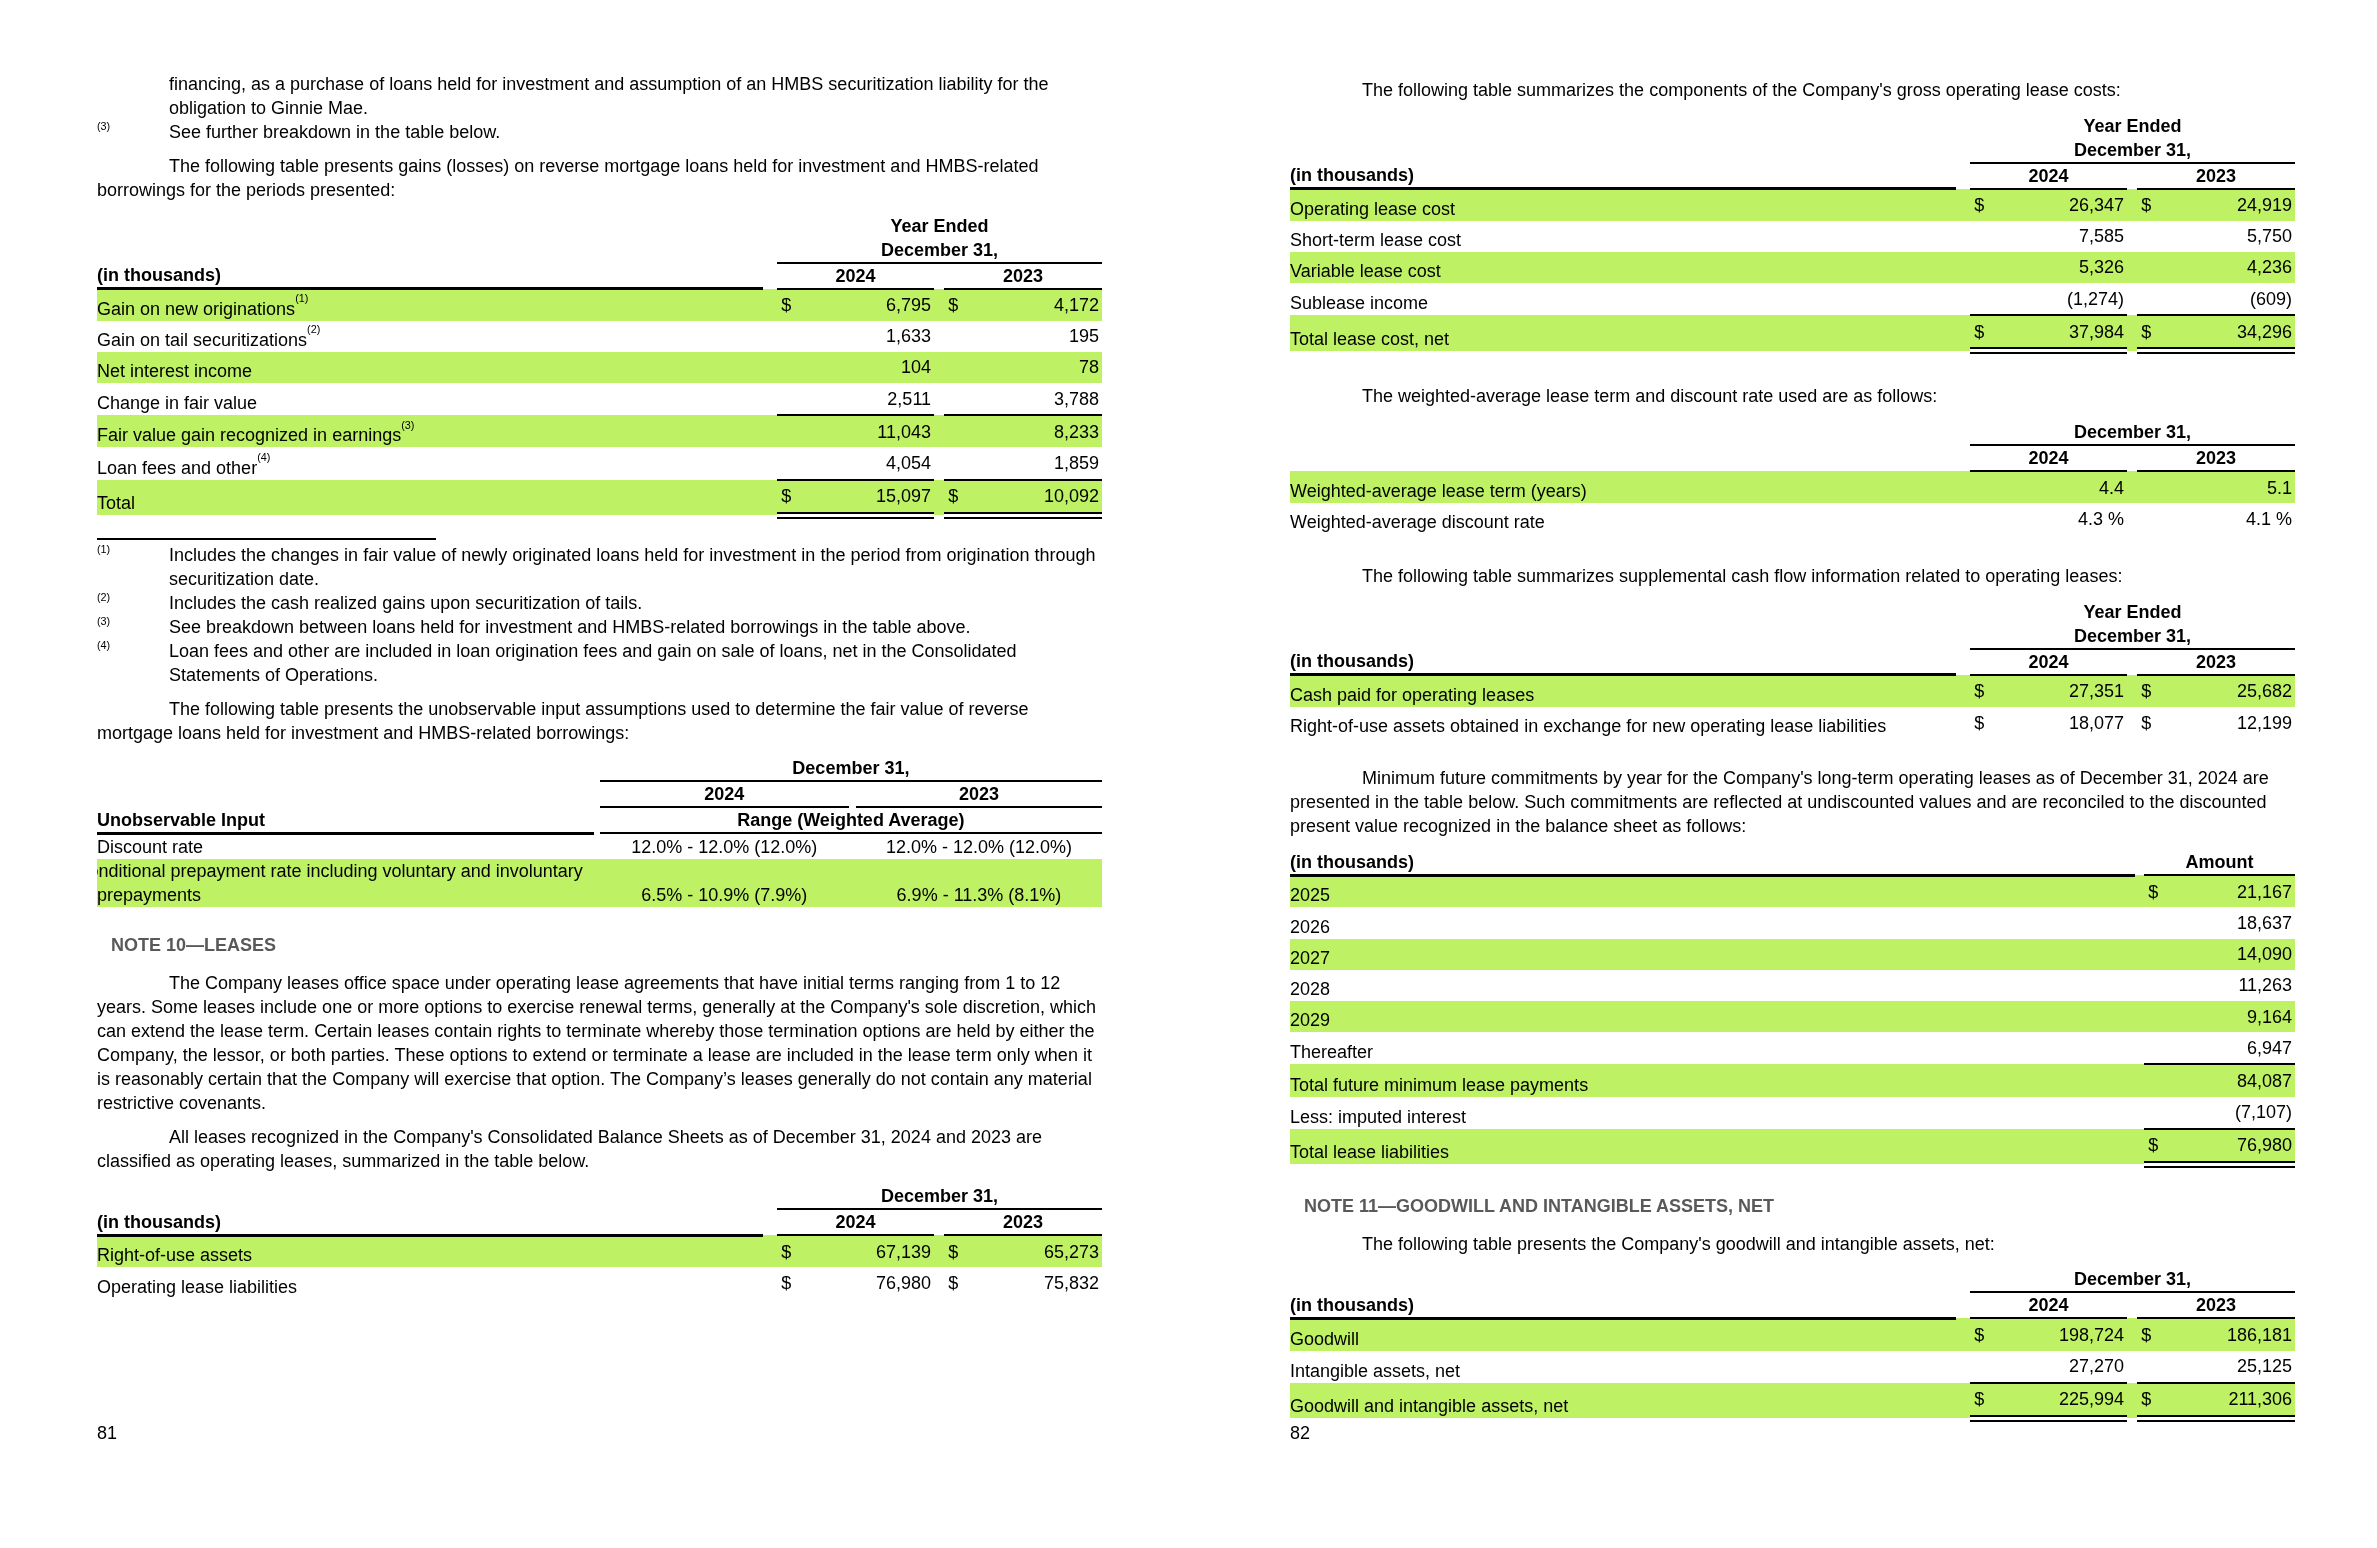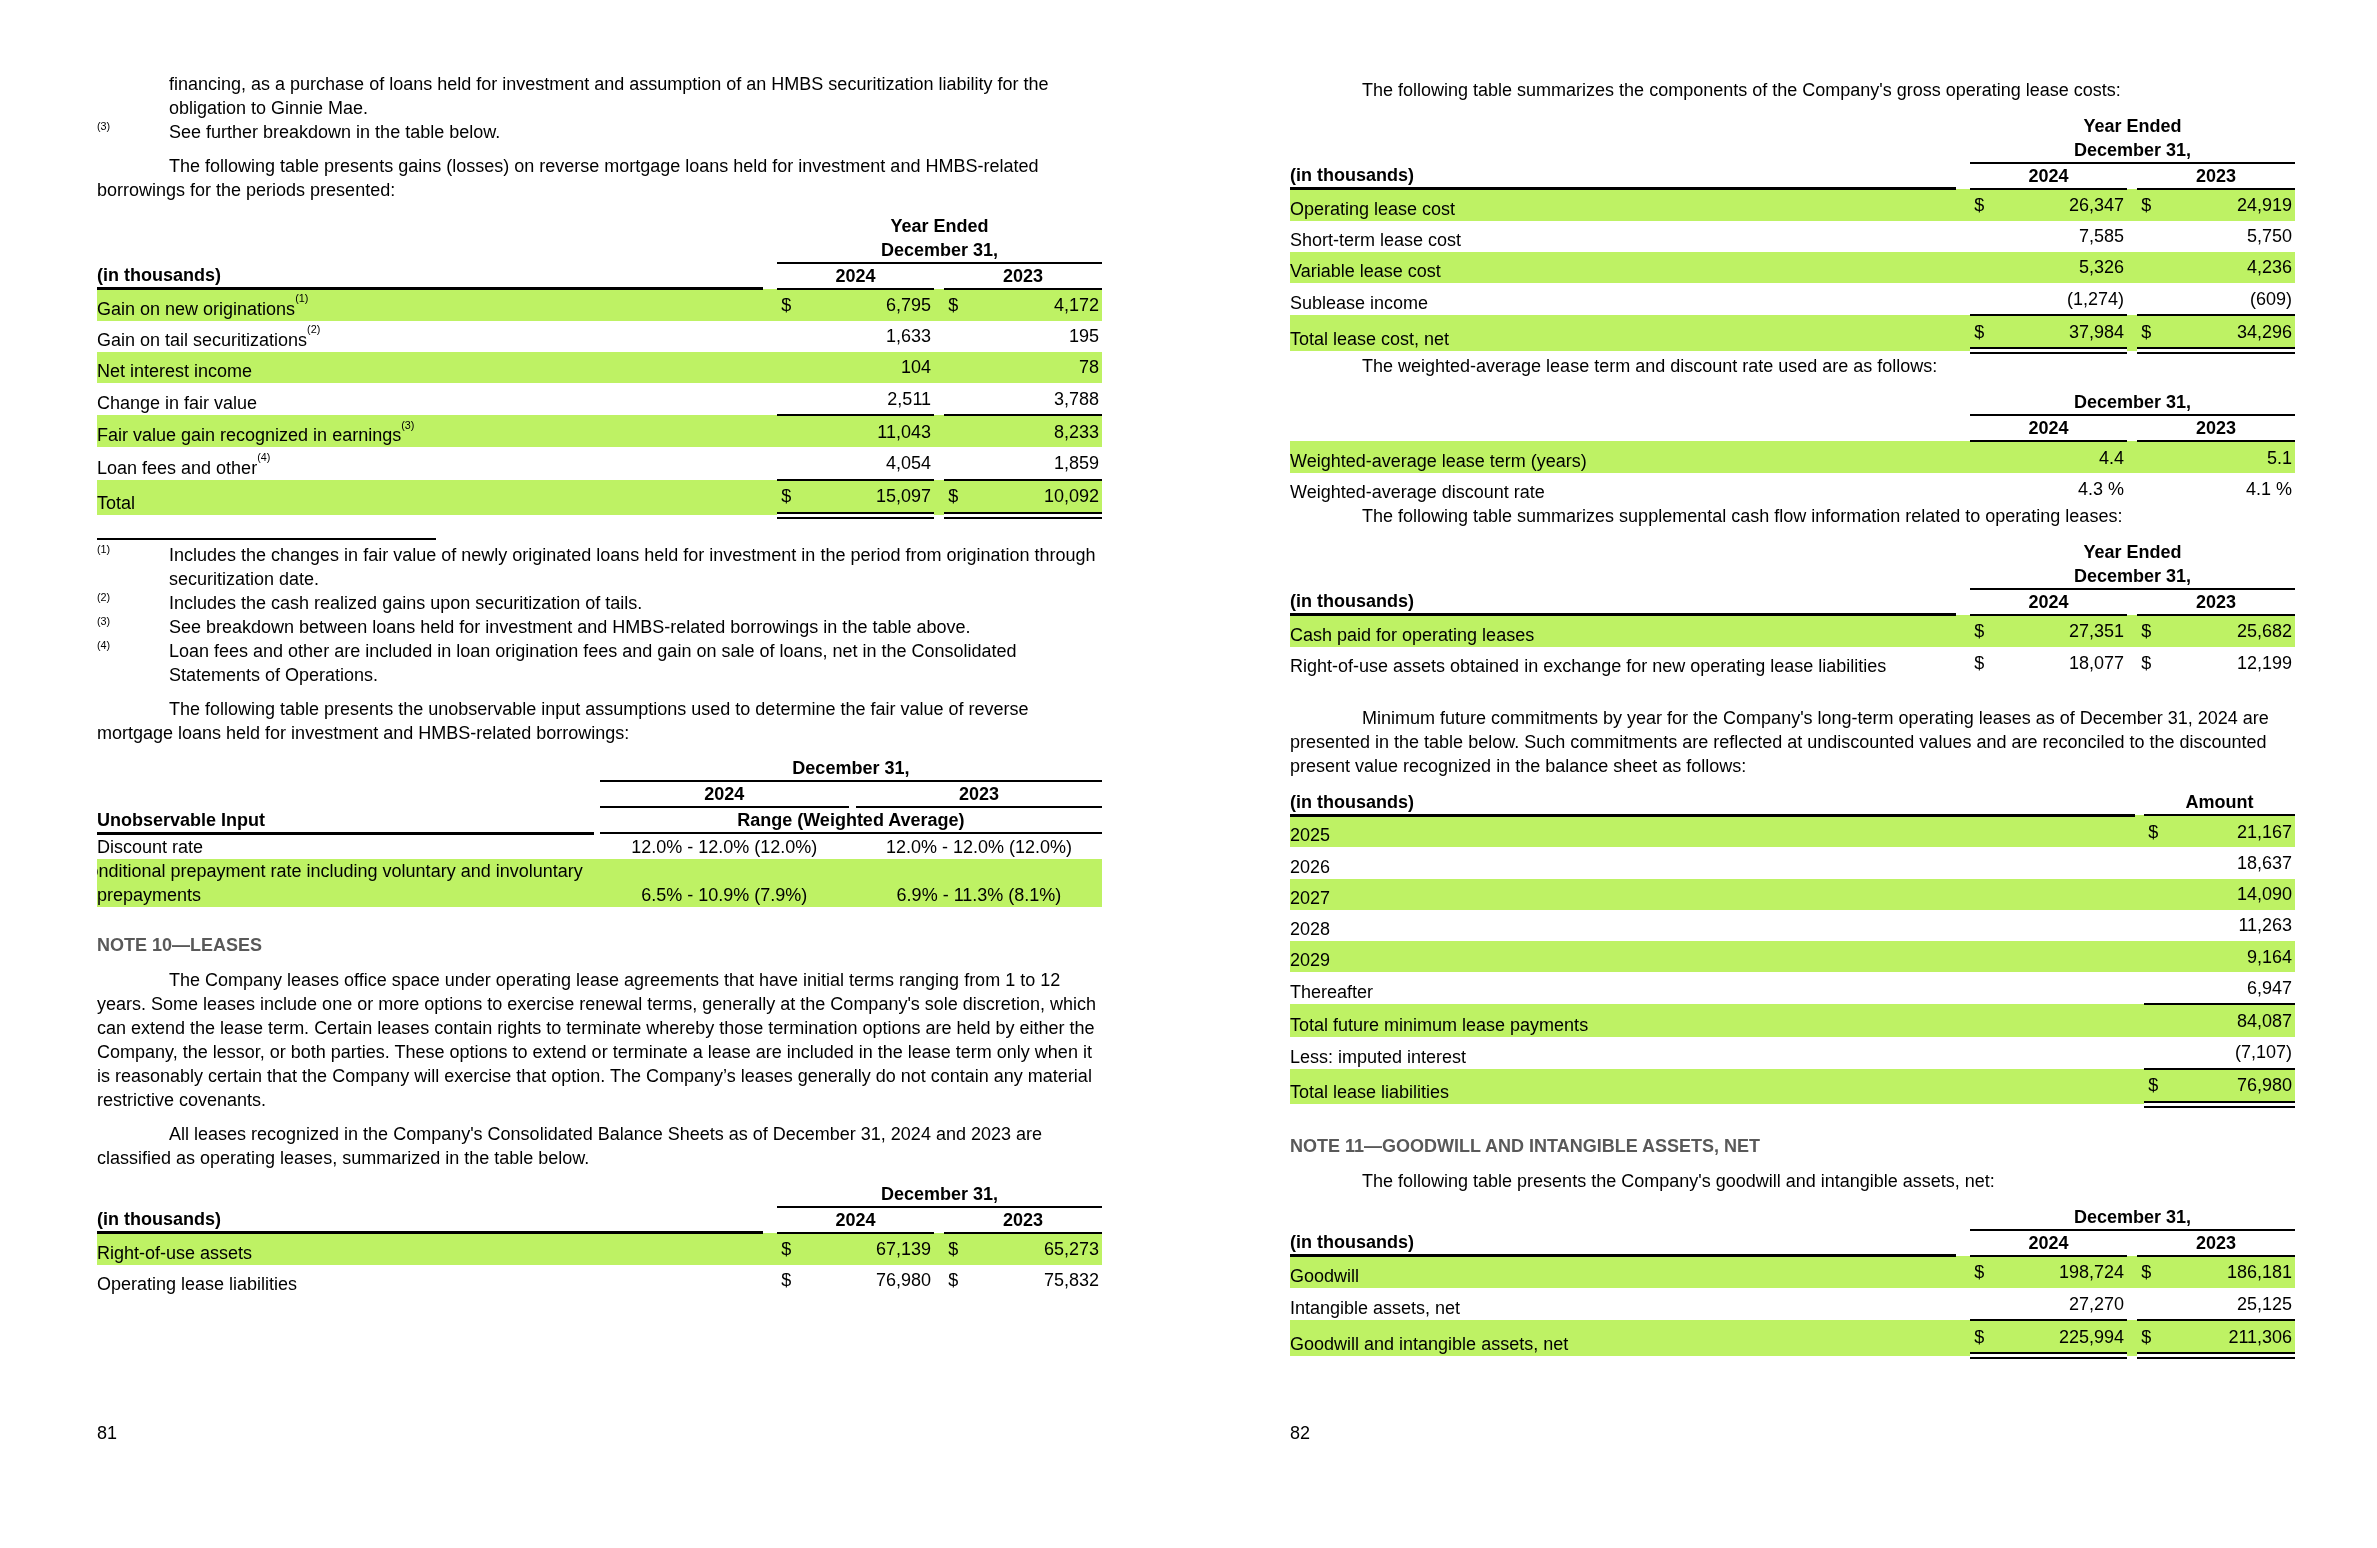--- a/index.html
+++ b/index.html
@@ -7,40 +7,40 @@
          font-family:"Liberation Sans", "DejaVu Sans", sans-serif;color:#000;border-radius:29px;}
   .page{position:absolute;top:0;width:1005px;height:1549px;font-size:18px;line-height:24px;}
   .page-left{left:97px;padding-top:72px;}
   .page-right{left:1290px;padding-top:78px;}
   p{margin:0;}
   .p-ind{text-indent:72px;}
   .fn{position:relative;padding-left:72px;}
   .fnm{position:absolute;left:0;top:1.4px;font-size:10.8px;line-height:10.8px;}
   sup{font-size:0.6em;line-height:0;position:relative;top:-0.55em;}
   .divider{width:339px;border-top:2.2px solid #000;margin-top:19px;}
-  h2{margin:0;font-size:18px;line-height:24px;color:#595959;font-weight:bold;}
+  h2{margin:14px;font-size:18px;line-height:24px;color:#595959;font-weight:bold;}
   
   table.fin{width:100%;border-collapse:collapse;table-layout:fixed;}
   table.fin td{padding:0;vertical-align:bottom;overflow:hidden;}
   .period{text-align:center;font-weight:bold;border-bottom:2.2px solid #000;padding-bottom:2.2px;}
   .yr{text-align:center;font-weight:bold;border-bottom:2.9px solid #000;padding:4.3px 0 2.2px 0;}
   .lblhdr{font-weight:bold;border-bottom:3.6px solid #000;padding:4.3px 0 2.2px 0;}
   .rangehdr{text-align:center;font-weight:bold;border-bottom:2.9px solid #000;padding:4.3px 0 2.2px 0;}
   .shade{background:#bef264;}
   .lbl{padding:3.6px 0;}
   .ind{padding-left:20px;}
   .ind2{padding-left:32px;}
   .hang{padding-left:21.6px;text-indent:-21.6px;}
   .vw{display:flex;justify-content:space-between;padding:3.6px 2.9px 3.6px 4.3px;}
   .valc{text-align:center;padding:3.6px 0;}
   .r1{border-bottom:2.2px solid #000;}
   .r2{border-bottom:7.2px double #000;}
   .pgnum{position:absolute;top:1421px;left:0;width:100%;text-align:left;}
   .mt14{margin-top:10px;} .mt16{margin-top:11.5px;} .mt28{margin-top:28px;}
-  .mt36{margin-top:26px;} .mt42{} .mt4{margin-top:2.9px;}
+  .mt36{margin-top:26px;} .mt42{margin-top:30px;} .mt4{margin-top:2.9px;}
 </style>
 </head>
 <body>
 
 <div class="sheet">
 
   <div class="page page-left">
 
     <div class="fn">
       <p>financing, as a purchase of loans held for investment and assumption of an HMBS securitization liability for the obligation to Ginnie Mae.</p>

